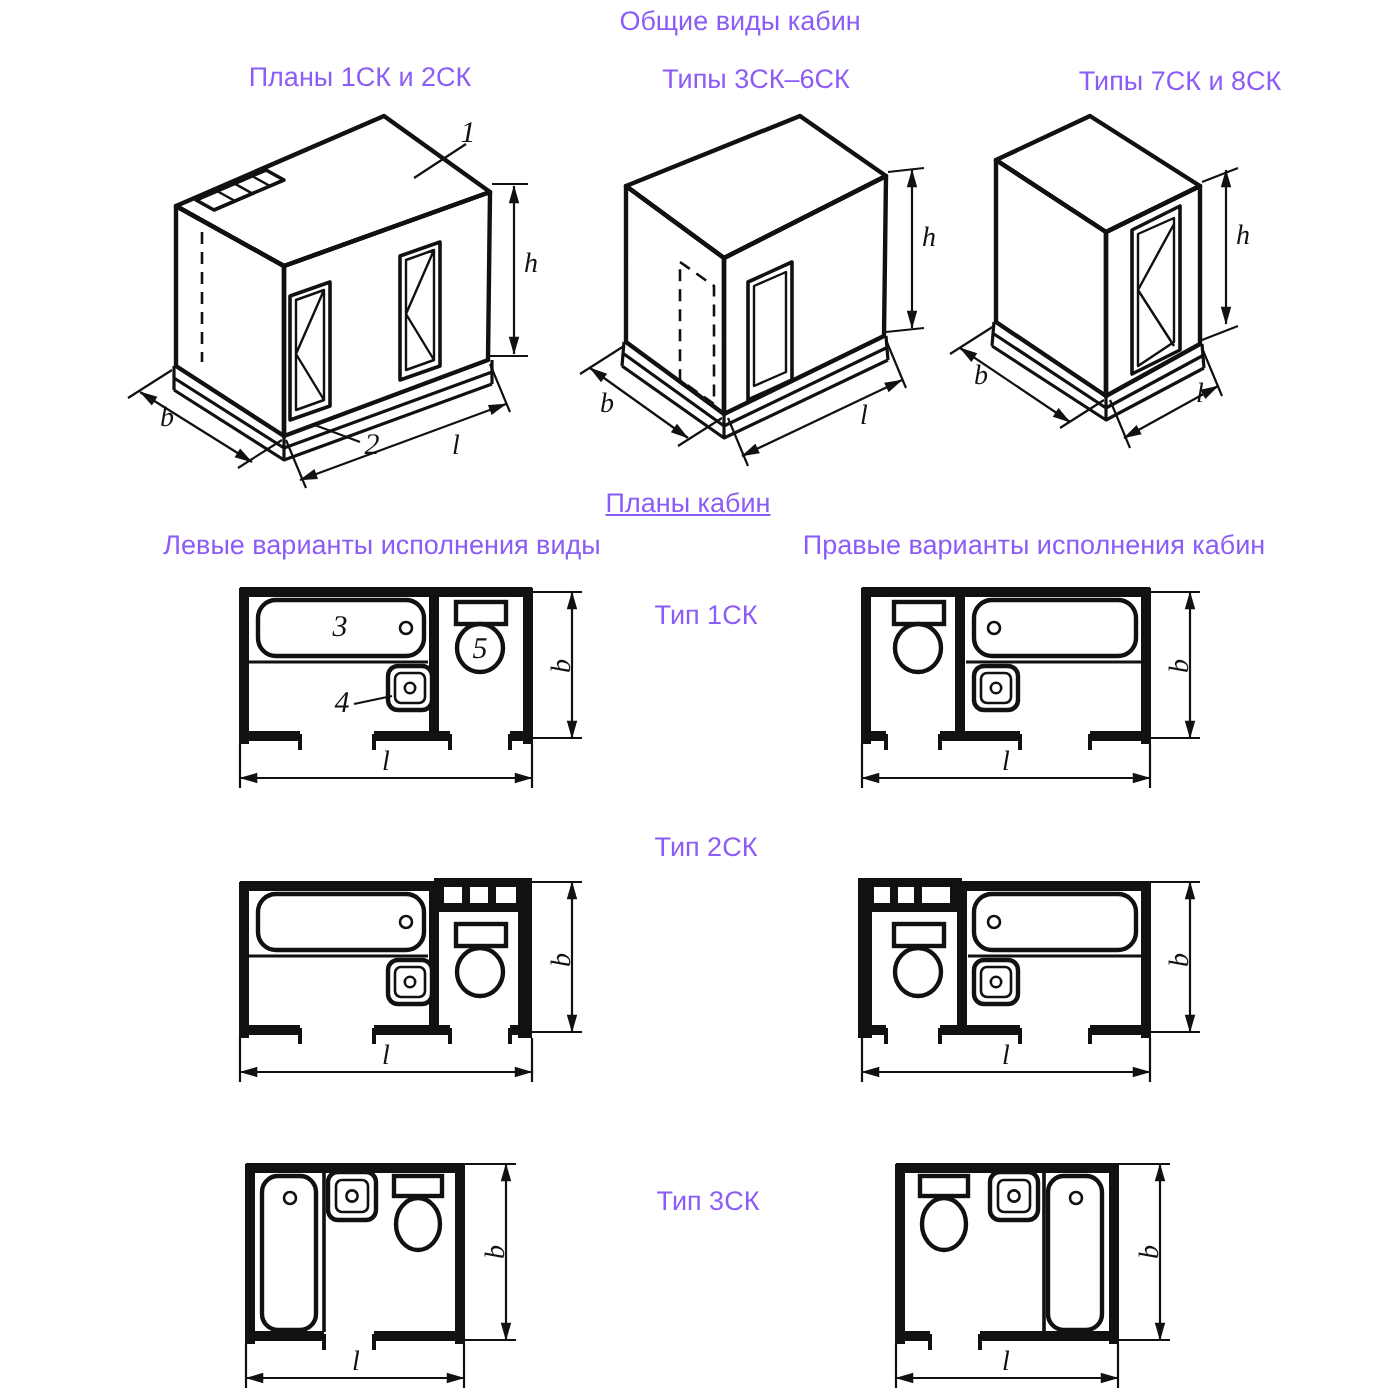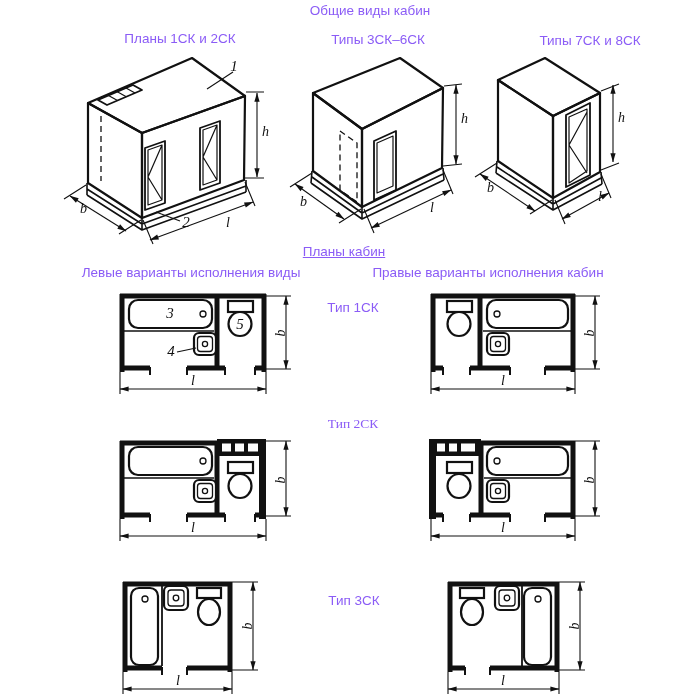--- a/index.html
+++ b/index.html
@@ -234,18 +234,18 @@
     <text class="dimtext" x="503" y="685" text-anchor="middle">l</text>
   </g>
 </svg>
 
 <div class="caption" style="left:370px; top:4px;">Общие виды кабин</div>
 <div class="caption" style="left:180px; top:32px;">Планы 1СК и 2СК</div>
 <div class="caption" style="left:378px; top:33px;">Типы 3СК–6СК</div>
 <div class="caption" style="left:542px; top:34px;margin-left:48px;">Типы 7СК и 8СК</div>
 <div class="caption" style="left:344px; top:245px;text-decoration:underline;">Планы кабин</div>
 <div class="caption" style="left:191px; top:266px;">Левые варианты исполнения виды</div>
-<div class="caption" style="left:488px; top:266px;">Правые варианты исполнения кабин</div>
+<div class="caption" style="left:517px; top:266px;">Правые варианты исполнения кабин</div>
 <div class="caption" style="left:353px; top:285px;margin-top:16px;">Тип 1СК</div>
-<div class="caption" style="left:353px; top:417px;font-family:Liberation Serif, serif;">Тип 2СК</div>
+<div class="caption" style="left:353px; top:417px;">Тип 2СК</div>
 <div class="caption" style="left:354px; top:594px;">Тип 3СК</div>
 
 </div>
 
 </body></html>

